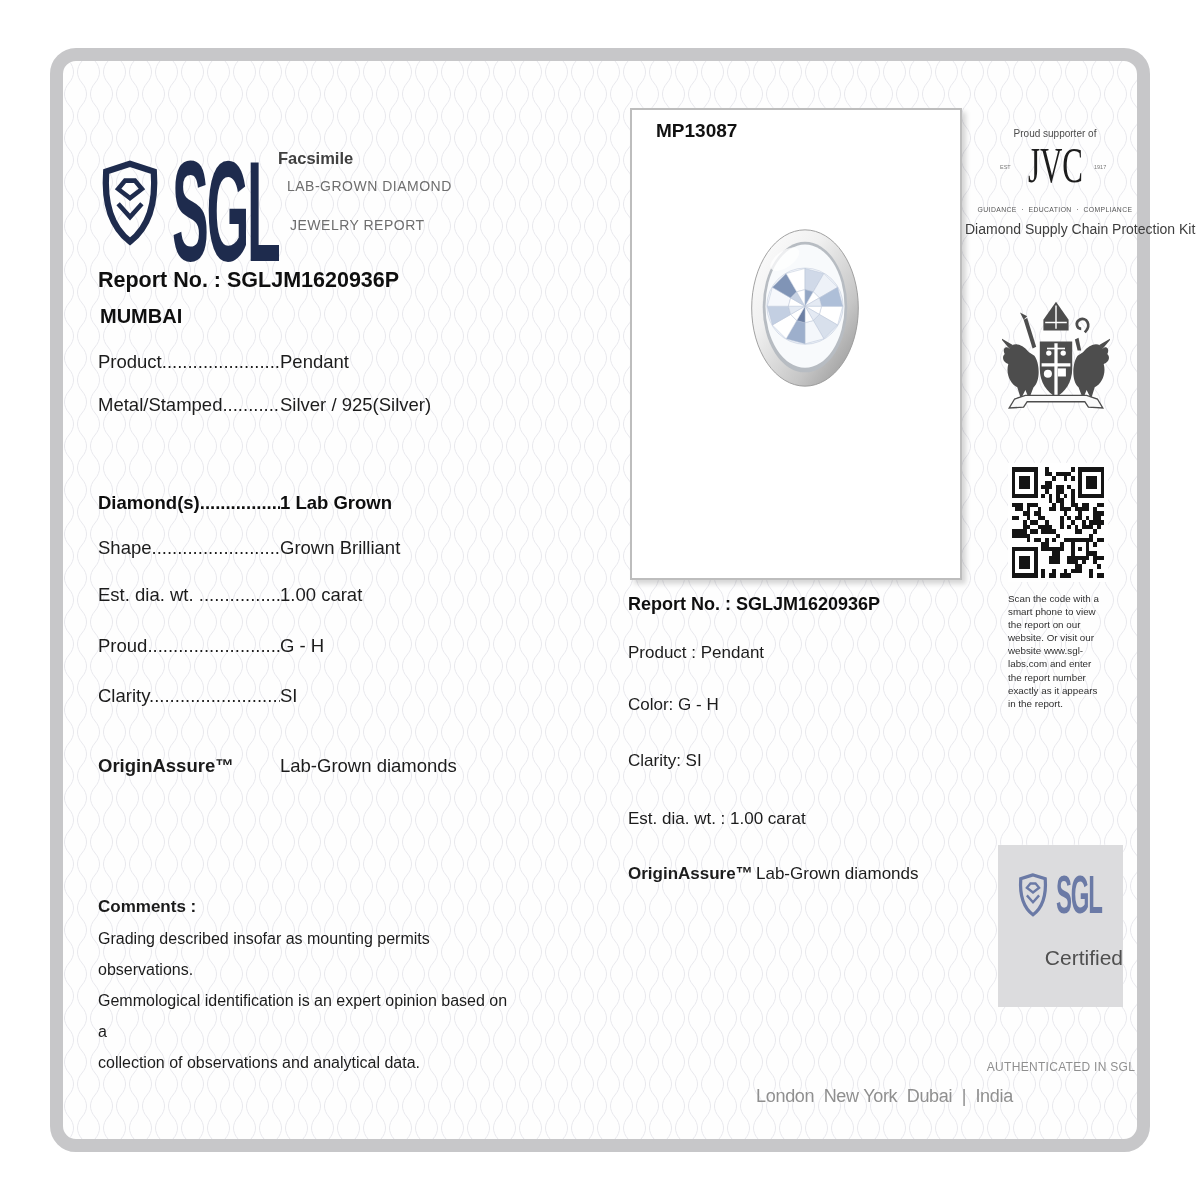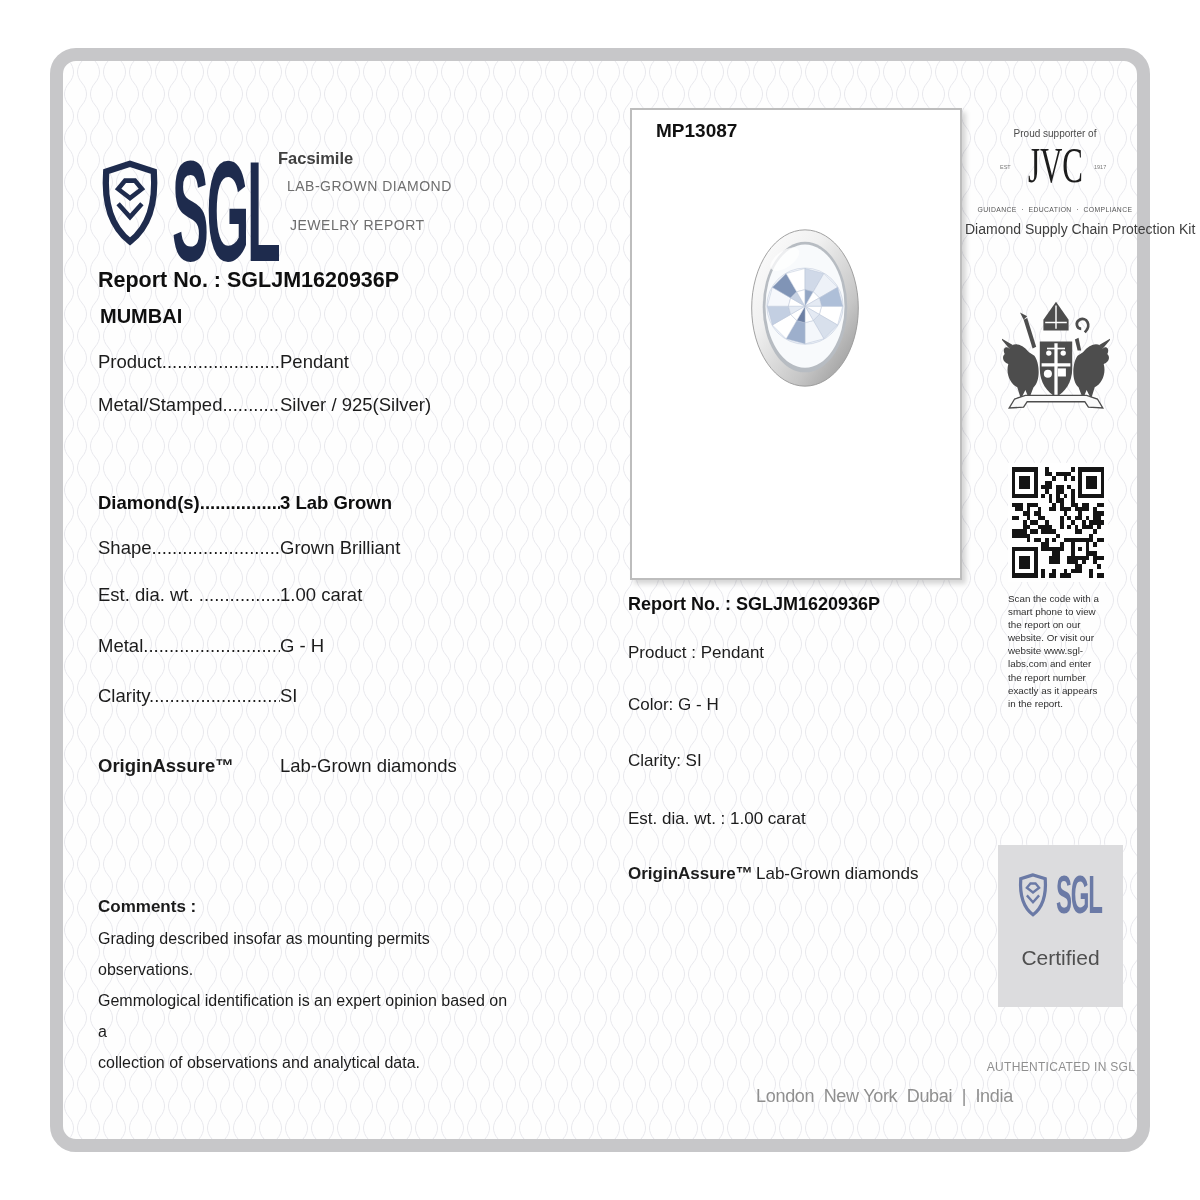--- a/index.html
+++ b/index.html
@@ -40,21 +40,21 @@
             color:#1d1d1d;transform:scaleX(0.62);transform-origin:50% 0;}
   .jvc-est{left:1000px;top:164px;font-size:5.5px;color:#777;}
   .jvc-year{left:1094px;top:164px;font-size:5.5px;color:#777;}
   .jvc-tagline{left:970px;top:206px;width:170px;text-align:center;font-size:6.8px;letter-spacing:0.4px;
                color:#555;white-space:pre;}
   .jvc-kit{left:965px;top:221px;width:180px;text-align:center;font-size:14px;color:#3d3d3d;white-space:nowrap;}
   .qr-caption{left:1008px;top:592px;width:110px;font-size:9.8px;line-height:13.1px;color:#2f2f2f;white-space:pre-line;}
   .cert-box{left:998px;top:845px;width:125px;height:162px;background:#dcdcde;}
   .sgl-mini{left:1056px;top:868px;font-size:40px;font-weight:700;line-height:1;color:#6b7aa6;
             letter-spacing:-2px;transform:scale(0.60,1.33);transform-origin:0 0;}
-  .certified{left:998px;top:946px;width:125px;text-align:center;font-size:21px;color:#4f4f4f;}
+  .certified{left:998px;top:946px;width:125px;text-align:right;font-size:21px;color:#4f4f4f;}
   .authenticated{left:985px;top:1018px;width:152px;text-align:center;font-size:12px;color:#8f8f8f;
                  letter-spacing:0.3px;white-space:nowrap;margin-top:42px;}
   .footer-loc{left:756px;top:1086px;font-size:18px;color:#8f8f8f;white-space:pre;letter-spacing:-0.3px;}
 </style>
 </head>
 <body>
 
 <div id="page">
 
   <div class="abs card">
@@ -85,30 +85,30 @@
   <div class="abs report-no">Report No. : SGLJM1620936P</div>
   <div class="abs city">MUMBAI</div>
 
   <div class="abs field-row" style="top:351px;">
     <span class="leader"><span>Product</span><span>......................................................................</span></span><span>Pendant</span>
   </div>
   <div class="abs field-row" style="top:394px;">
     <span class="leader"><span>Metal/Stamped</span><span>......................................................................</span></span><span>Silver / 925(Silver)</span>
   </div>
   <div class="abs field-row bold" style="top:492px;">
-    <span class="leader"><span>Diamond(s)</span><span>......................................................................</span></span><span>3 Lab Grown</span>
+    <span class="leader"><span>Diamond(s)</span><span>......................................................................</span></span><span>1 Lab Grown</span>
   </div>
   <div class="abs field-row" style="top:537px;">
     <span class="leader"><span>Shape</span><span>......................................................................</span></span><span>Grown Brilliant</span>
   </div>
   <div class="abs field-row" style="top:584px;">
     <span class="leader"><span>Est. dia. wt. </span><span>......................................................................</span></span><span>1.00 carat</span>
   </div>
   <div class="abs field-row" style="top:635px;">
-    <span class="leader"><span>Metal</span><span>......................................................................</span></span><span>G - H</span>
+    <span class="leader"><span>Proud</span><span>......................................................................</span></span><span>G - H</span>
   </div>
   <div class="abs field-row" style="top:685px;">
     <span class="leader"><span>Clarity</span><span>......................................................................</span></span><span>SI</span>
   </div>
   <div class="abs origin-row">
     <span class="olabel">OriginAssure™</span><span>Lab-Grown diamonds</span>
   </div>
   <div class="abs comments-title">Comments :</div>
   <div class="abs comments-body">Grading described insofar as mounting permits observations.
 Gemmological identification is an expert opinion based on a

